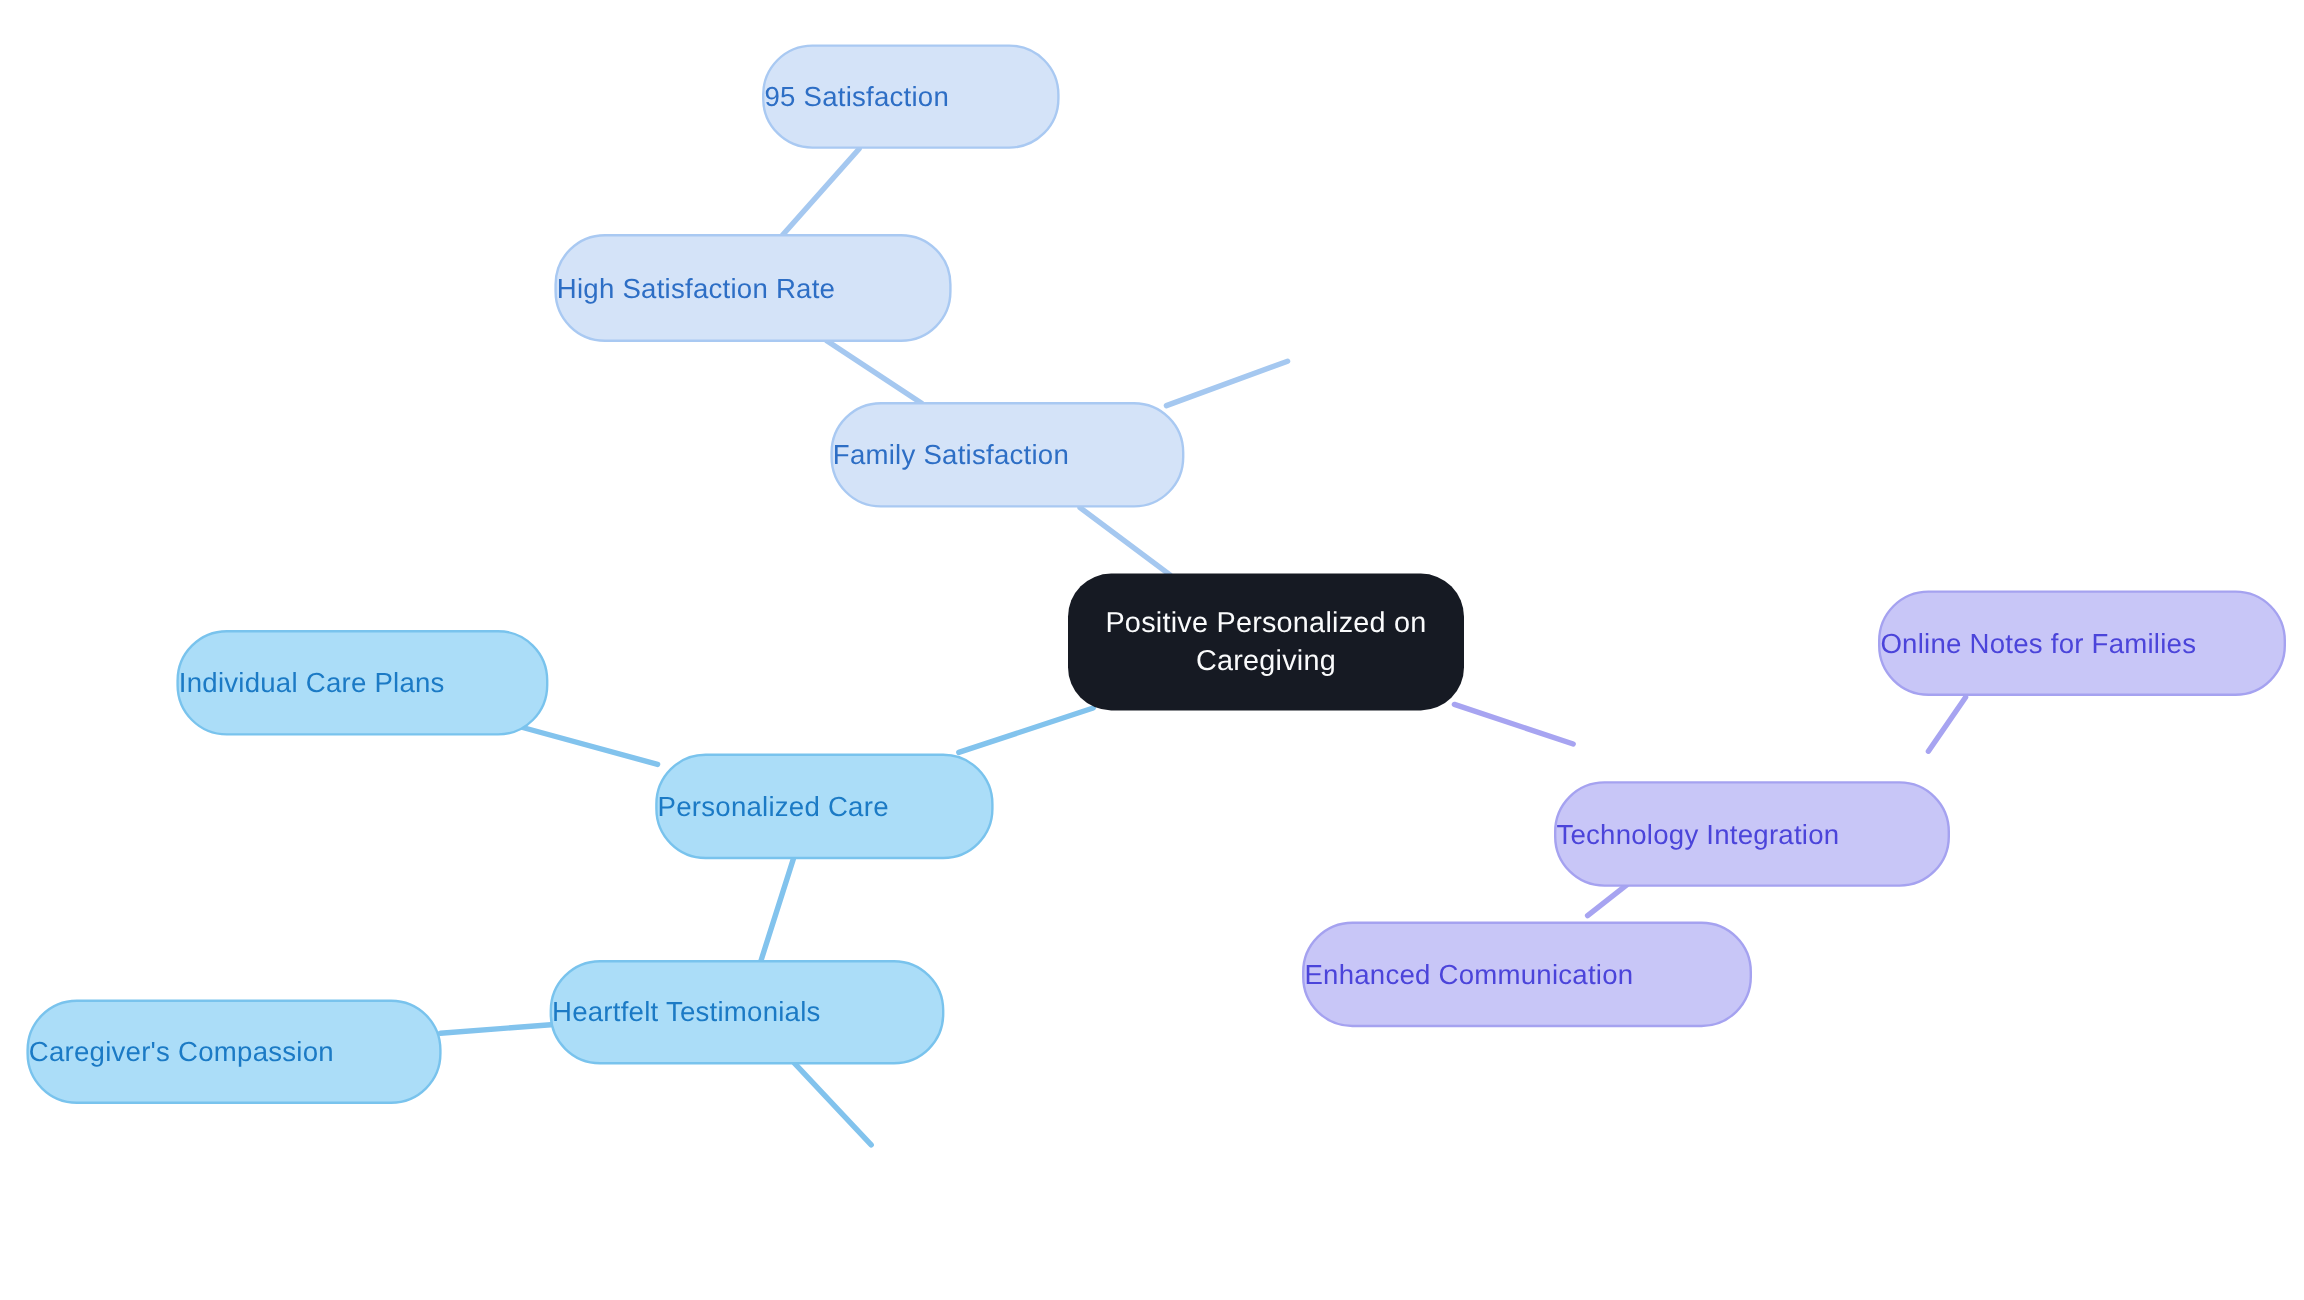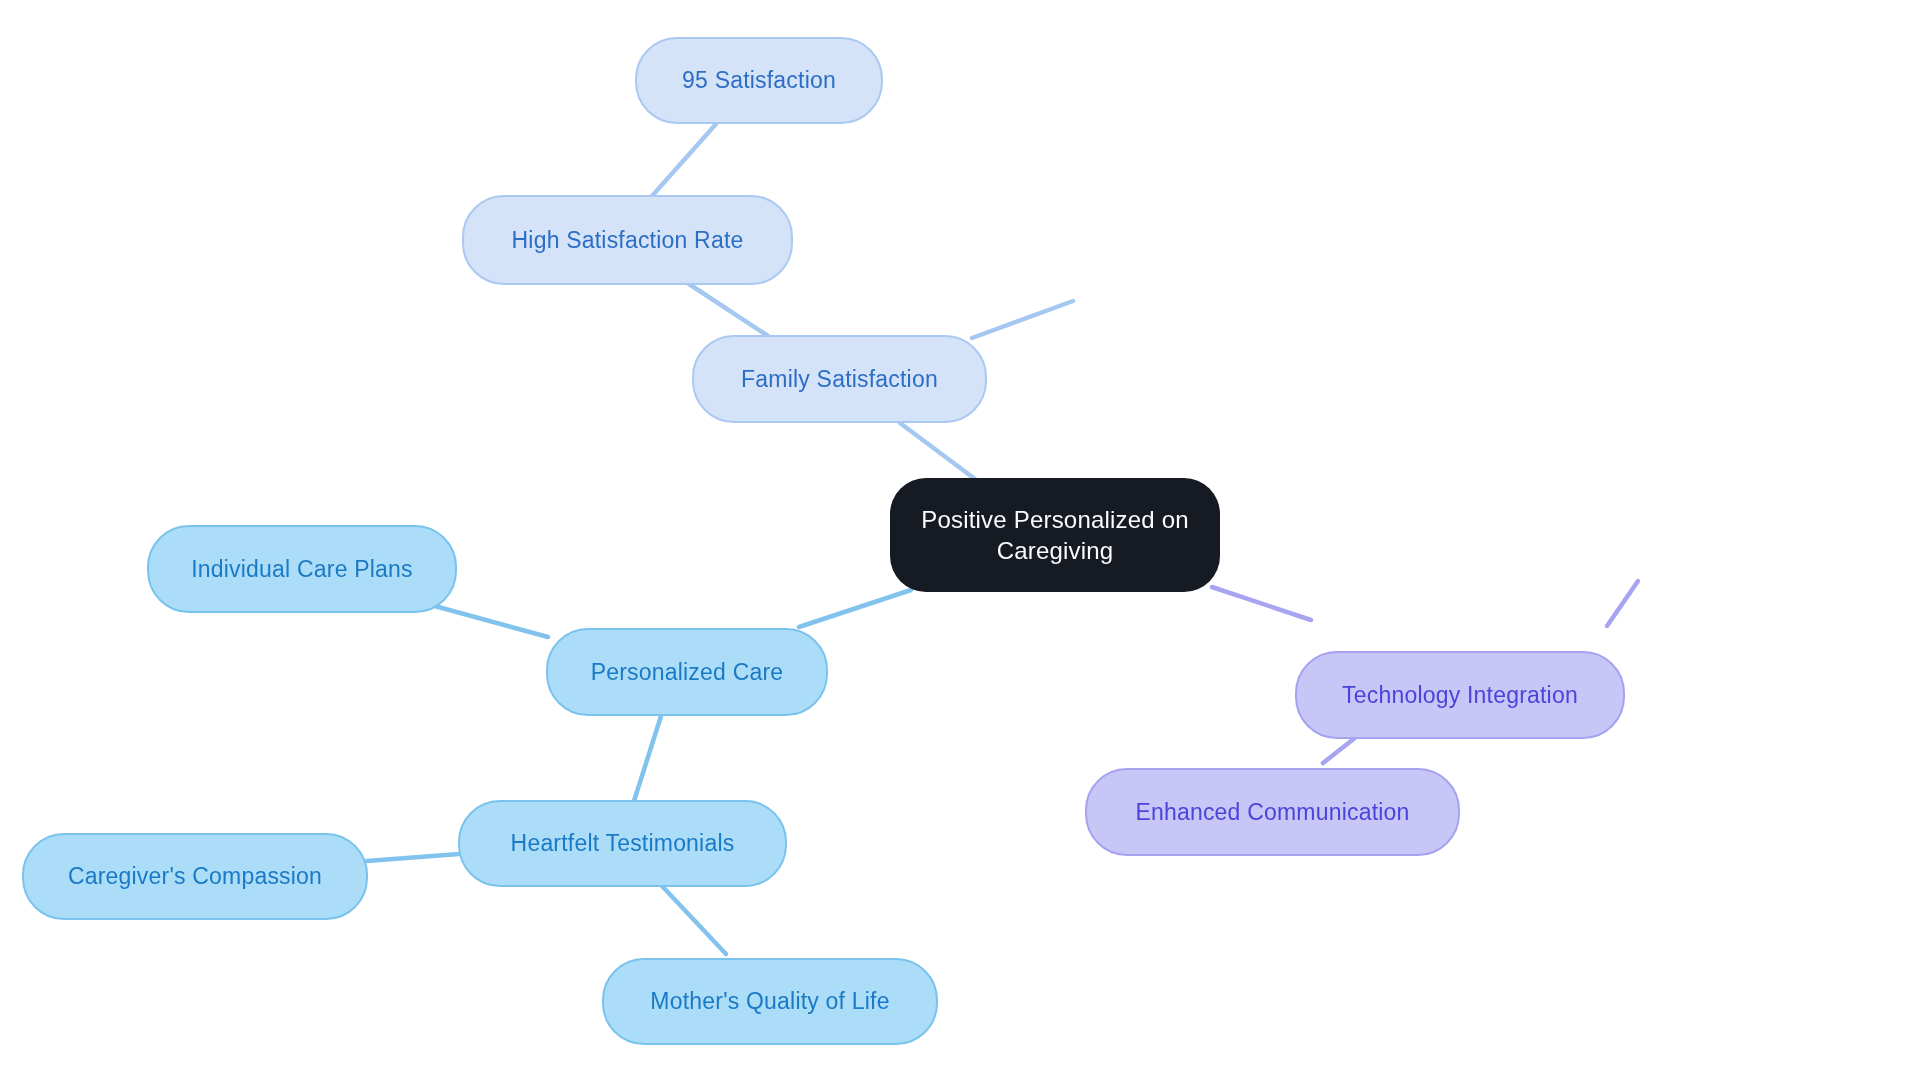--- a/index.html
+++ b/index.html
@@ -18,21 +18,21 @@
   svg.edges {
     position: absolute;
     left: 0; top: 0;
     width: 1920px; height: 1083px;
     pointer-events: none;
   }
   .node {
     position: absolute;
     display: flex;
     align-items: center;
-    justify-content: center;
+    justify-content: flex-start;
     text-align: center;
     border-radius: 42px;
     font-size: 23px;
     font-weight: 500;
     letter-spacing: 0.2px;
     box-sizing: border-box;
     cursor: pointer;
     white-space: nowrap;
   }
   .node-central {
@@ -103,24 +103,24 @@
   </div>
   <div class="node node-care" style="left:147px; top:525px; width:310px; height:88px;">
     <span>Individual Care Plans</span>
   </div>
   <div class="node node-care" style="left:458px; top:800px; width:329px; height:87px;">
     <span>Heartfelt Testimonials</span>
   </div>
   <div class="node node-care" style="left:22px; top:833px; width:346px; height:87px;">
     <span>Caregiver's Compassion</span>
   </div>
-  <div class="node node-care" style="left:602px; top:958px; width:336px; height:87px;">
-    <span>Mother's Quality of Life</span>
-  </div>
 
   <div class="node node-tech" style="left:1295px; top:651px; width:330px; height:88px;">
     <span>Technology Integration</span>
+  </div>
+  <div class="node node-tech" style="left:1565px; top:492px; width:340px; height:88px;">
+    <span>Online Notes for Families</span>
   </div>
   <div class="node node-tech" style="left:1085px; top:768px; width:375px; height:88px;">
     <span>Enhanced Communication</span>
   </div>
 
 </div>
 
 </body></html>

